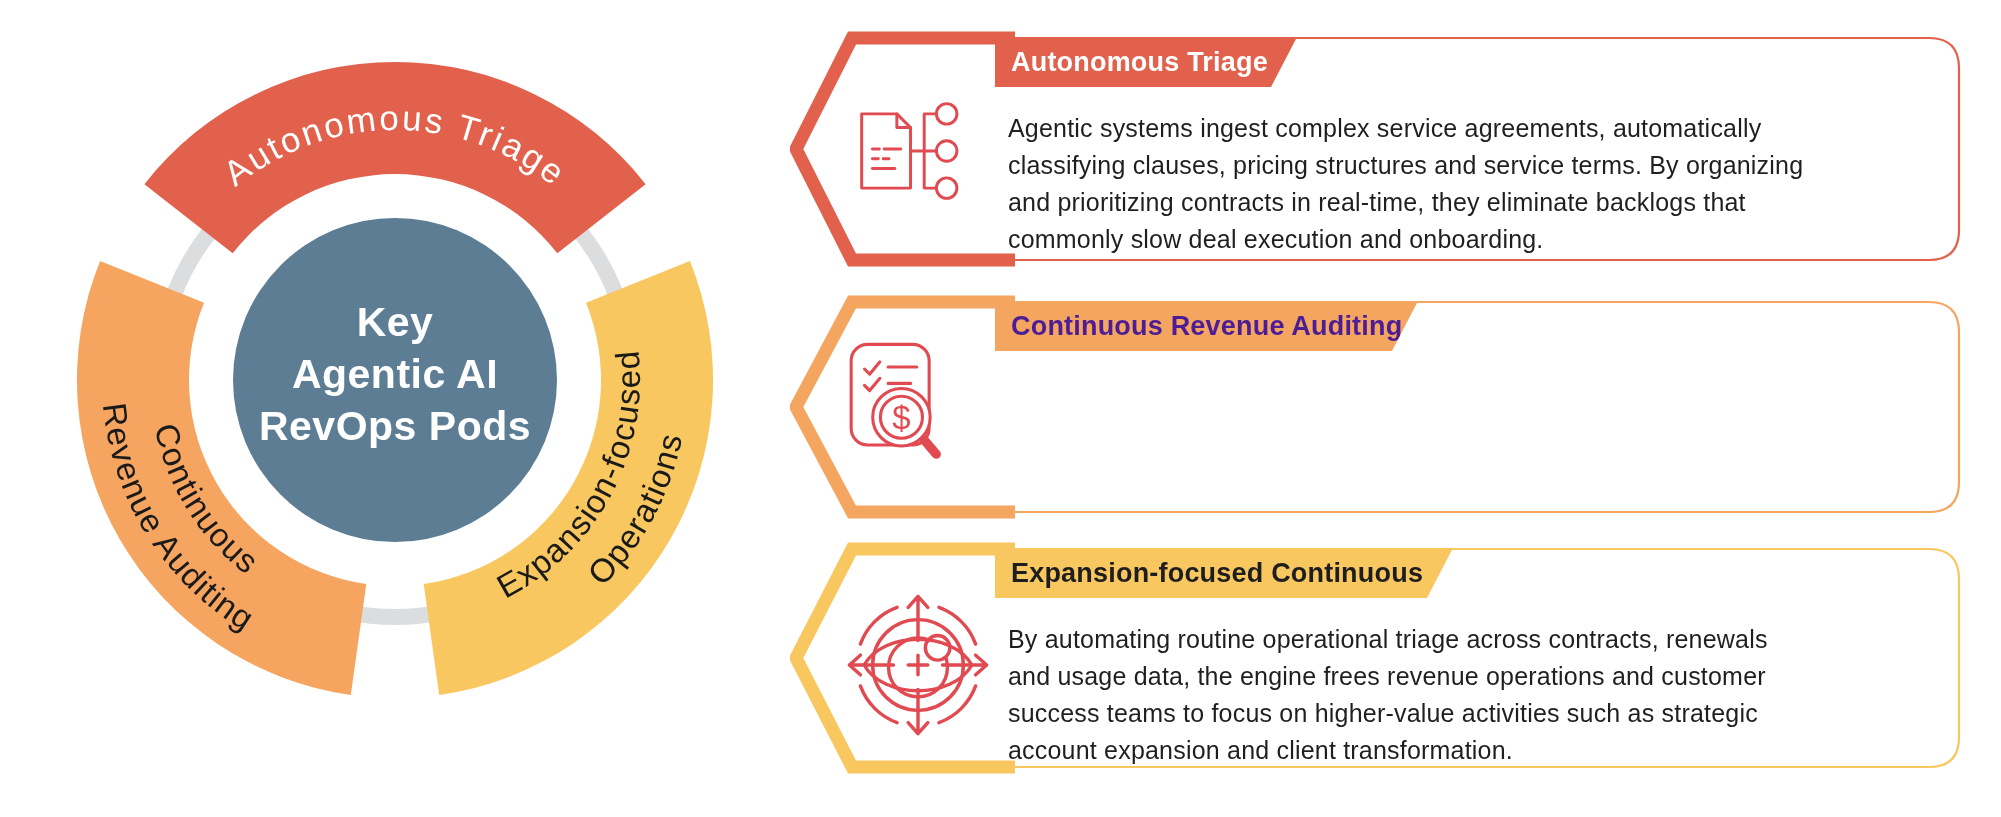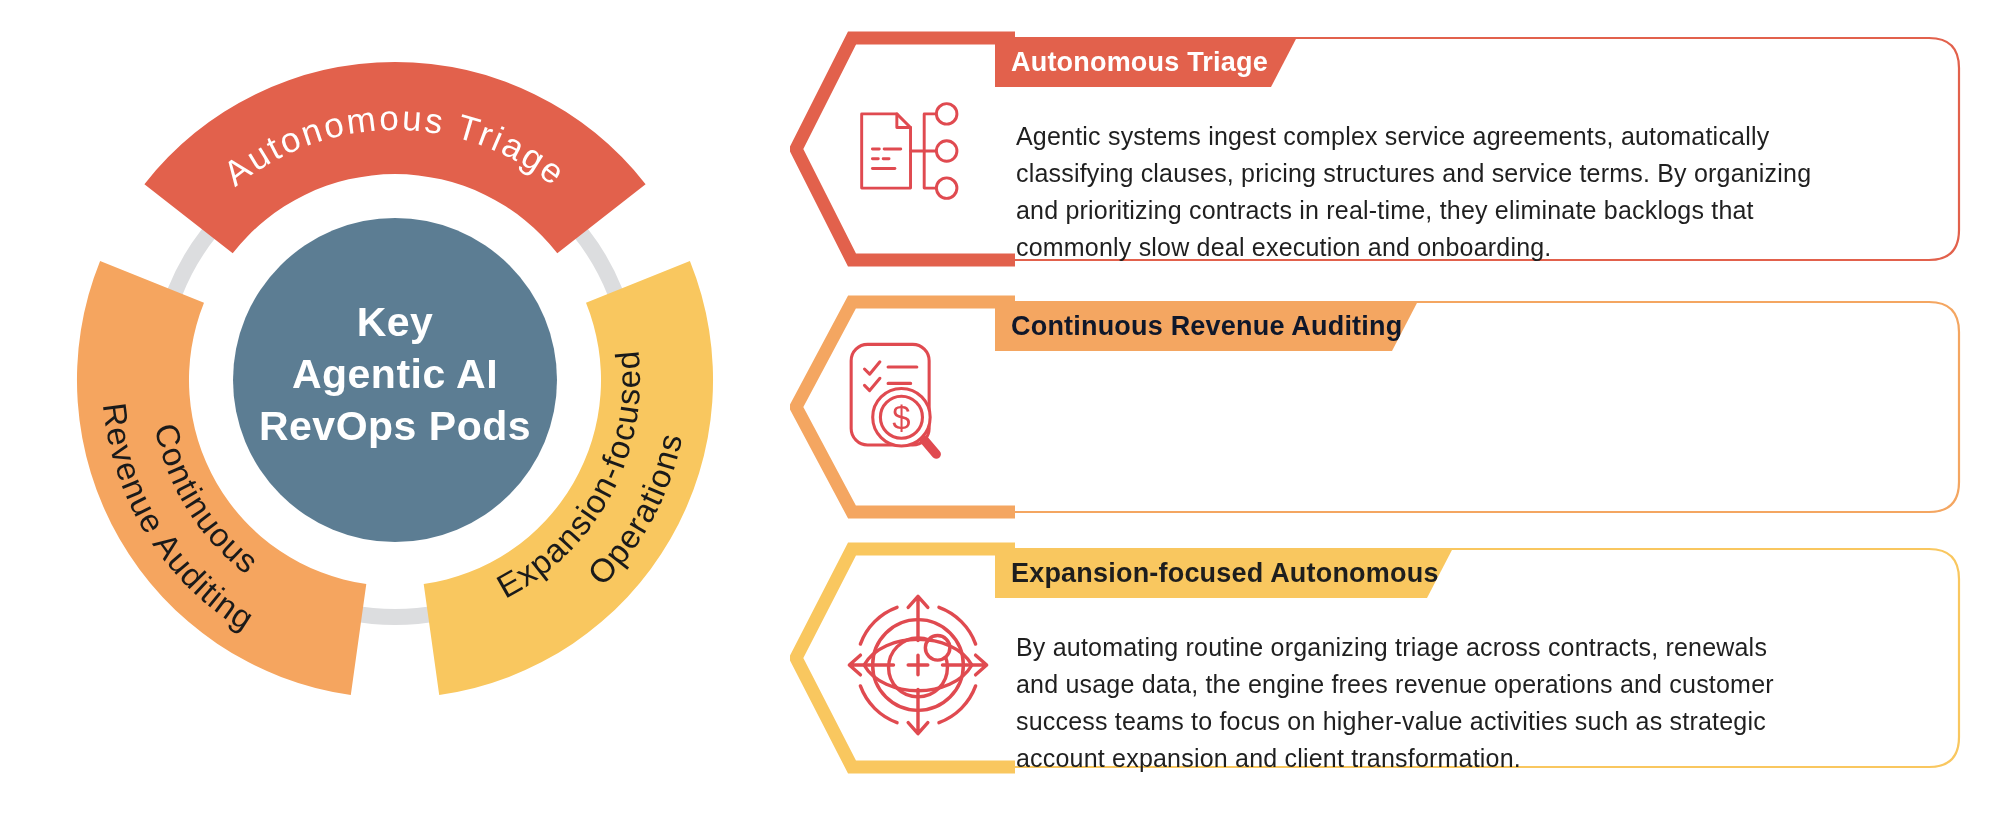--- a/index.html
+++ b/index.html
@@ -11,21 +11,21 @@
   .arc-label-top{font-size:35px;letter-spacing:2.5px;fill:#ffffff;}
   .arc-label-side{font-size:33px;letter-spacing:1.2px;fill:#1a1a1a;}
   .center-label{font-size:41px;font-weight:bold;fill:#ffffff;letter-spacing:.5px;text-anchor:middle;}
 
   
   .card{position:absolute;left:790px;width:1177px;}
   .card-frame{position:absolute;left:0;top:0;width:100%;height:100%;}
   .banner{position:absolute;left:205px;top:7px;height:50px;display:flex;align-items:center;
           font-weight:bold;font-size:27px;letter-spacing:.2px;padding-left:16px;box-sizing:border-box;
           clip-path:polygon(0 0,100% 0,calc(100% - 26px) 100%,0 100%);}
-  .card-body{position:absolute;left:210px;top:72px;right:34px;margin:16px;
+  .card-body{position:absolute;left:210px;top:72px;right:34px;margin:8px;
              font-size:25px;line-height:37px;color:#1f1f1f;letter-spacing:.2px;white-space:pre-line;}
   .card-icon{position:absolute;}
   .icon-stroke{fill:none;stroke:#E04A50;stroke-width:3;stroke-linecap:round;stroke-linejoin:round;}
   .icon-stroke-fill{fill:#ffffff;stroke:#E04A50;stroke-width:3;}
   .dollar{fill:#E04A50;font-size:32px;text-anchor:middle;font-family:"Liberation Sans",sans-serif;}
 </style>
 </head>
 <body>
 
 <div id="stage">
@@ -92,59 +92,59 @@
 classifying clauses, pricing structures and service terms. By organizing
 and prioritizing contracts in real-time, they eliminate backlogs that
 commonly slow deal execution and onboarding.</p>
   </div>
 
   <div class="card" style="top:294px;height:226px;">
     <svg class="card-frame" viewBox="0 0 1177 226" preserveAspectRatio="none">
       <path d="M 160 8 H 1139 Q 1169 8 1169 38 V 188 Q 1169 218 1139 218 H 160" fill="none" stroke="#F4A661" stroke-width="2.2"></path>
       <path d="M 225 8 L 62 8 L 6 113 L 62 218 L 225 218" fill="none" stroke="#F4A661" stroke-width="13"></path>
     </svg>
-    <div class="banner" style="width:423px;background:#F4A661;color:#0f172a;">
+    <div class="banner" style="width:423px;background:#F4A661;color:#4c1d95;">
       <span>Continuous Revenue Auditing</span>
     </div>
     <svg class="card-icon" style="left:55px;top:44px;width:118px;height:139px;" viewBox="0 0 115 135">
       <rect class="icon-stroke" x="6" y="6" width="76" height="98" rx="16"></rect>
       <path class="icon-stroke" d="M 19 30 L 24 35 L 34 23"></path>
       <path class="icon-stroke" d="M 19 46 L 24 51 L 34 39"></path>
       <path class="icon-stroke" d="M 42 28 H 70 M 42 44 H 64"></path>
       <circle class="icon-stroke-fill" cx="55" cy="77" r="28"></circle>
       <circle class="icon-stroke" cx="55" cy="77" r="20.5"></circle>
       <text class="dollar" x="55" y="88">$</text>
       <path d="M 77 99 L 89 113" stroke="#E04A50" stroke-width="9" stroke-linecap="round" fill="none"></path>
     </svg>
   </div>
 
   <div class="card" style="top:541px;height:234px;">
     <svg class="card-frame" viewBox="0 0 1177 234" preserveAspectRatio="none">
       <path d="M 160 8 H 1139 Q 1169 8 1169 38 V 196 Q 1169 226 1139 226 H 160" fill="none" stroke="#F9C75F" stroke-width="2.2"></path>
       <path d="M 225 8 L 62 8 L 6 117 L 62 226 L 225 226" fill="none" stroke="#F9C75F" stroke-width="13"></path>
     </svg>
     <div class="banner" style="width:458px;background:#F9C75F;color:#1E1E1E;">
-      <span>Expansion-focused Autonomous</span>
+      <span>Expansion-focused Continuous</span>
     </div>
     <svg class="card-icon" style="left:52px;top:48px;width:152px;height:152px;" viewBox="0 0 124 124">
       <g class="icon-stroke" style="stroke-width:2.8;">
         <circle cx="62" cy="62" r="37"></circle>
         <circle cx="62" cy="64" r="24" fill="#ffffff"></circle>
         <circle cx="78" cy="48" r="10" fill="#ffffff"></circle>
         <path d="M 18 62 C 34 34, 90 34, 106 62 C 90 90, 34 90, 18 62 Z"></path>
         <path d="M 54 62 H 70 M 62 54 V 70"></path>
         <path d="M 109 44.9 A 50 50 0 0 0 79.1 15"></path>
         <path d="M 44.9 15 A 50 50 0 0 0 15 44.9"></path>
         <path d="M 15 79.1 A 50 50 0 0 0 44.9 109"></path>
         <path d="M 79.1 109 A 50 50 0 0 0 109 79.1"></path>
         <path d="M 62 42 L 62 7 M 54 15 L 62 6 L 70 15"></path>
         <path d="M 62 82 L 62 117 M 54 109 L 62 118 L 70 109"></path>
         <path d="M 42 62 L 7 62 M 15 54 L 6 62 L 15 70"></path>
         <path d="M 82 62 L 117 62 M 109 54 L 118 62 L 109 70"></path>
       </g>
     </svg>
-    <p class="card-body">By automating routine organizing triage across contracts, renewals
+    <p class="card-body">By automating routine operational triage across contracts, renewals
 and usage data, the engine frees revenue operations and customer
 success teams to focus on higher-value activities such as strategic
 account expansion and client transformation.</p>
   </div>
 
 </div>
 
 </body></html>

